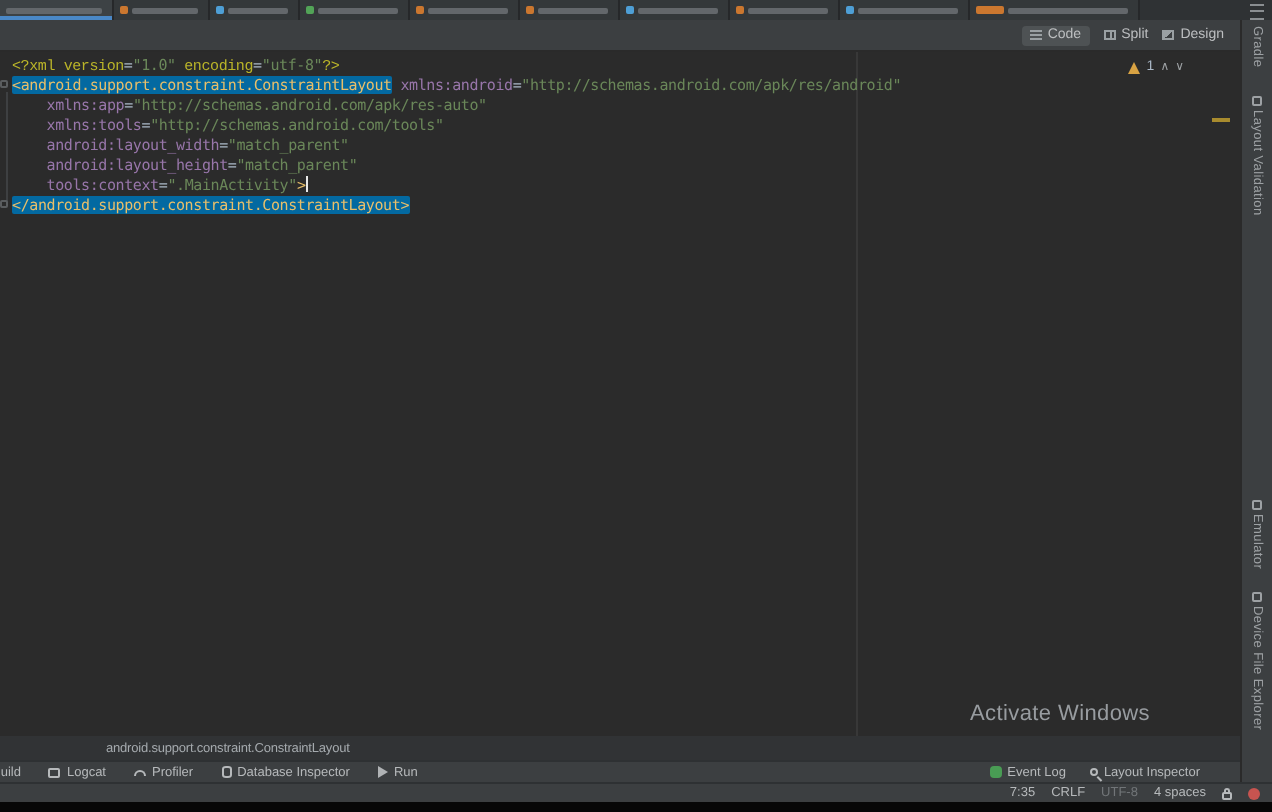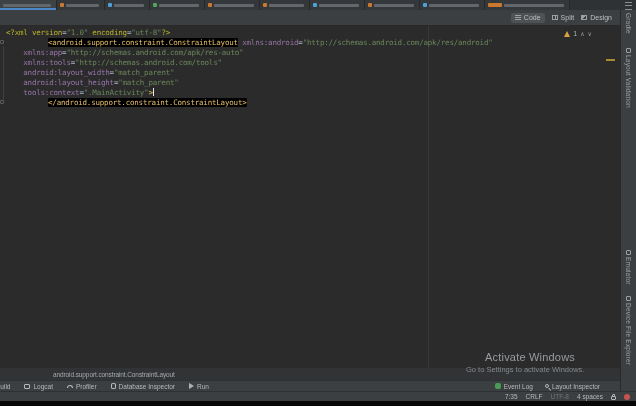--- a/index.html
+++ b/index.html
@@ -45,26 +45,26 @@
 
   
   .editor{position:absolute;top:26px;left:0;width:620px;height:342px;background:#2b2b2b;}
   .margin-guide{position:absolute;left:428px;top:0;bottom:0;width:1px;background:#383838;}
   .fold-line{position:absolute;left:3px;top:20px;height:56px;width:1px;background:#3e4042;}
   .fold-mark{position:absolute;left:0;width:4px;height:4px;border:1px solid #5a5d5f;border-radius:1px;box-sizing:border-box;}
   .fm-open{top:14px;} .fm-close{top:74px;}
   .code{position:absolute;left:6px;top:2px;font-family:"DejaVu Sans Mono",monospace;
         font-size:7.5px;line-height:10px;white-space:pre;letter-spacing:-0.2px;}
   .code-line{height:10px;}
-  .code span.pi{color:#bbb529;}
+  .code span.pi{color:#bbb529;font-family:Liberation Mono, monospace;}
   .code span.attr{color:#9876aa;}
   .code span.str{color:#6a8759;}
   .code span.tag{color:#e8bf6a;}
   .code span.plain{color:#a9b7c6;}
-  .code span.hl{background:#000000;border-radius:1px;margin-left:42px;}
+  .code span.hl{background:#0369a1;border-radius:1px;}
   .code span.caret{display:inline-block;width:1px;height:8px;background:#e8e8e8;vertical-align:-1px;}
   .inspect{position:absolute;right:28px;top:4px;display:flex;align-items:center;gap:3px;
            font-size:7px;color:#a9b7c6;}
   .warn-tri{width:0;height:0;border-left:3.5px solid transparent;border-right:3.5px solid transparent;
             border-bottom:6px solid #d9a343;}
   .chev{color:#9da1a4;font-size:6px;line-height:6px;}
   .scroll-mark{position:absolute;right:5px;top:33px;width:9px;height:2px;background:#a88b2e;}
 
   
   .breadcrumb-bar{position:absolute;top:368px;left:0;width:620px;height:12px;background:#313335;
@@ -242,16 +242,15 @@
     <span>CRLF</span>
     <span class="status-dim">UTF-8</span>
     <span>4 spaces</span>
     <span class="icon-lock"></span>
     <span class="icon-errdot"></span>
   </div>
   <div class="black-strip"></div>
 
   <div class="watermark">
     <div class="wm1">Activate Windows</div>
-    <div class="wm2">Go to Settings to activate Windows.</div>
   </div>
 
 </div>
 
 </body></html>

